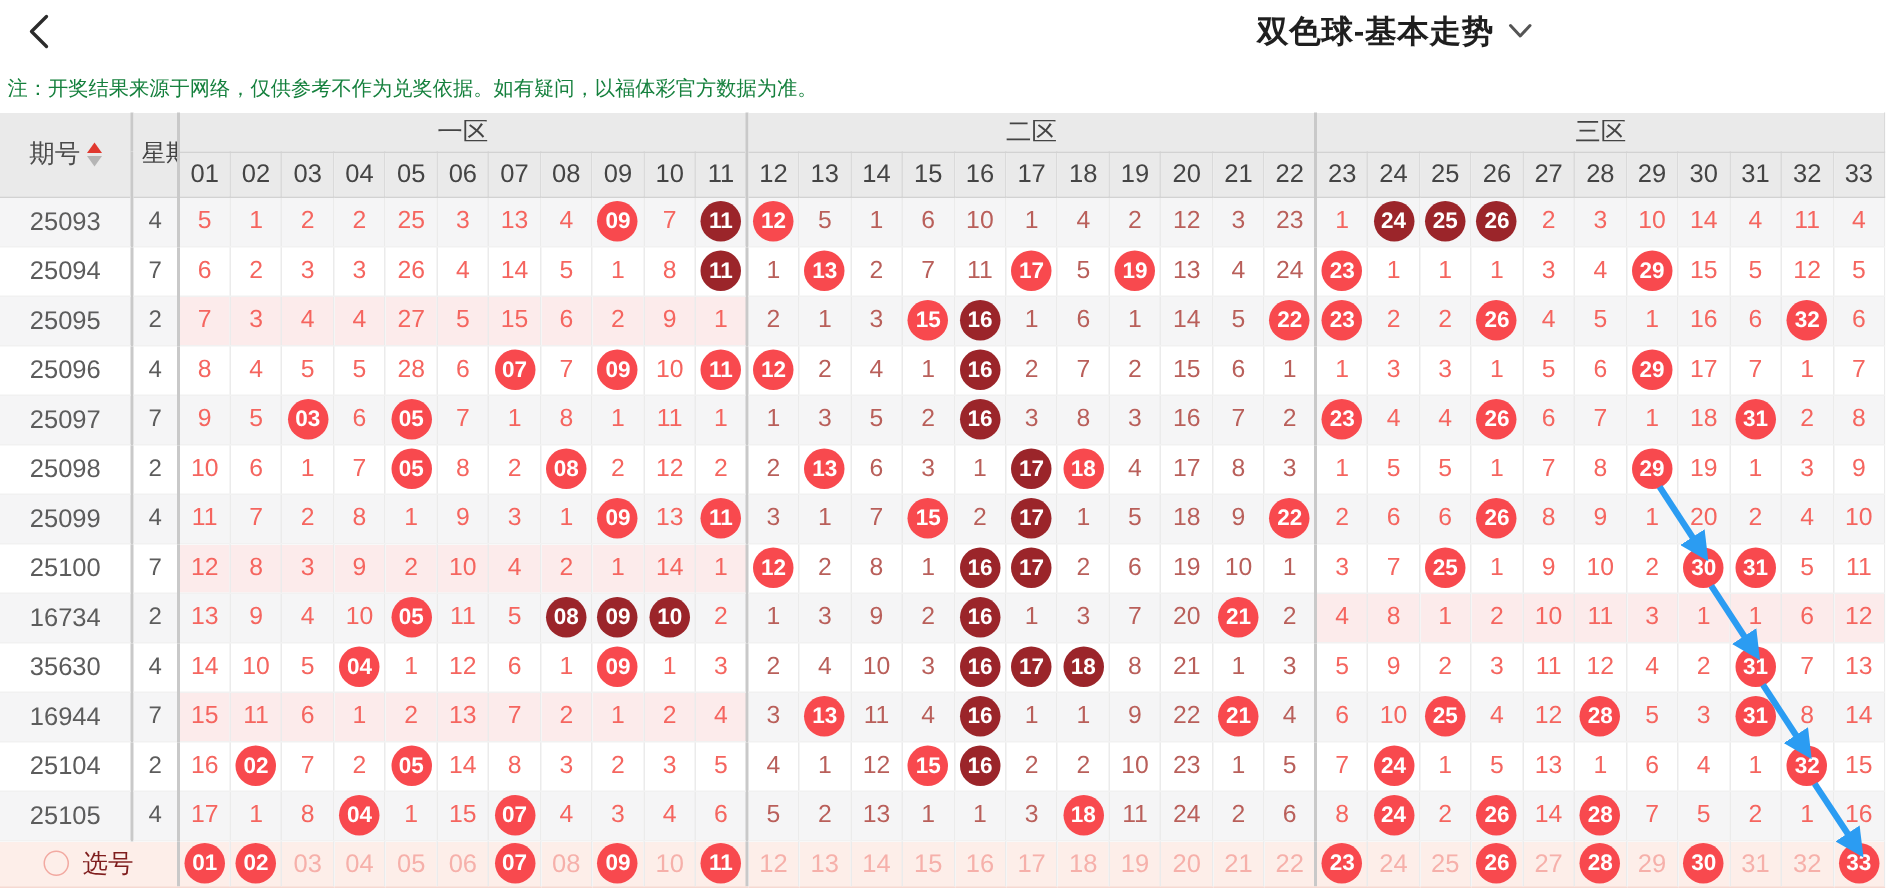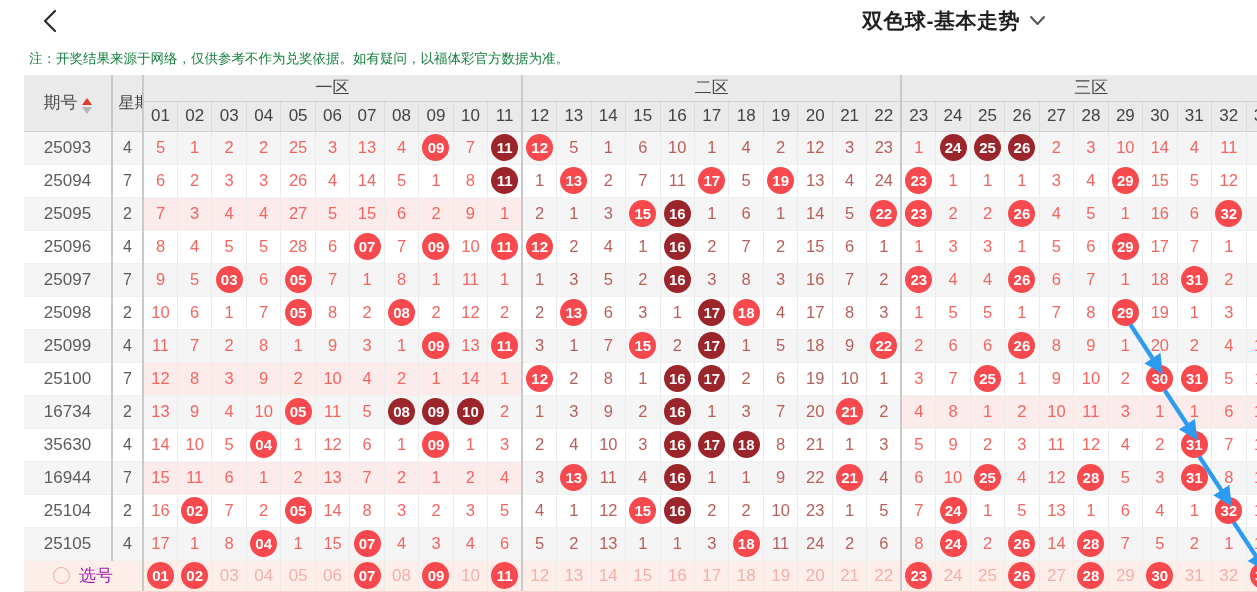--- a/index.html
+++ b/index.html
@@ -1,34 +1,34 @@
 <!DOCTYPE html>
 <html style="--ball: #f8494e; --ball-dark: #9b252a; --ztxt-bright: #f5655f; --ztxt-dark: #b95f5a; --sel-bg: #fdeee9; --sel-faded: #f6b0aa;"><head>
 <meta charset="utf-8">
 <style>
   * { margin:0; padding:0; box-sizing:border-box; }
   html,body { background:#fff; font-family:"Liberation Sans","DejaVu Sans",sans-serif; }
-  .screen { position:relative; width:1257px; height:592px; background:#fff; overflow:hidden;padding-left:24px; }
+  .screen { position:relative; width:1257px; height:592px; background:#fff; overflow:hidden; }
 
   .topbar { position:relative; height:48px; }
   .back-btn { position:absolute; left:14px; top:8px; width:26px; height:26px; cursor:pointer; }
   .title-wrap { position:absolute; left:838px; top:7px; display:flex; align-items:center; gap:9px; cursor:pointer; }
   .title-wrap .t { font-size:21px; font-weight:700; color:#1f1f1f; letter-spacing:0.5px; }
 
   .note { height:27px; line-height:22px; padding-left:5px; font-size:13.5px; color:#15803d; }
 
   .table-wrap { position:relative; width:1257px; }
   table { border-collapse:collapse; table-layout:fixed; width:1257px; }
   col.c-period { width:88px; } col.c-week { width:31px; }
   th, td { padding:0; text-align:center; overflow:hidden; white-space:nowrap; }
   thead tr.zrow { height:26px; } thead tr.nrow { height:30px; }
   thead th { background:#eaeaea; color:#444; font-weight:400; font-size:17px;
              border-right:1px solid #dadada; border-bottom:1px solid #d2d2d2; }
   th.corner { font-size:17px; color:#4a4a4a; }
-  .corner-inner { display:flex; align-items:flex-end; justify-content:center; gap:4px;font-family:Liberation Serif, serif; }
+  .corner-inner { display:flex; align-items:center; justify-content:center; gap:4px;font-family:Liberation Serif, serif; }
   .sorter { display:flex; flex-direction:column; gap:2px; }
   .tri-up { width:0; height:0; border-left:5px solid transparent; border-right:5px solid transparent; border-bottom:7px solid #e0382f; }
   .tri-dn { width:0; height:0; border-left:5px solid transparent; border-right:5px solid transparent; border-top:7px solid #b5b5b5; }
   th.weekh span { display:inline-block; width:18px; word-break:break-all; line-height:1.25; font-size:16px; }
 
   tbody td { border-right:1px solid #ebebeb; border-bottom:1px solid #f1f1f1; font-size:16.5px; height:33px; }
   tbody tr.alt td { background:#f5f5f6; }
   tbody tr td.pink { background:#fcebeb; }
   td.zb, th.zb { border-left:2px solid #c9c9c9; }
   td.pcell { color:#5c5c5c; font-size:17px;margin-top:24px; }
@@ -36,21 +36,21 @@
   td.z1, td.z3 { color:var(--ztxt-bright); }
   td.z2 { color:var(--ztxt-dark); }
   .ball { display:inline-flex; width:27px; height:27px; border-radius:50%; align-items:center; justify-content:center;
           background:var(--ball); color:#fff; font-size:15px; font-weight:700; vertical-align:middle; }
   .ball.dark { background:var(--ball-dark); }
 
   tr.select td { background:var(--sel-bg) !important; border-bottom:2px solid #f6d9d2; height:32px; }
   tr.select td.pale { color:var(--sel-faded); font-size:17px; }
   .sel-label-cell { display:flex; align-items:center; justify-content:center; gap:9px; }
   .radio { width:17px; height:17px; border-radius:50%; border:1.5px solid #f2a9a1; background:transparent; }
-  .sel-label { color:#a21caf; font-size:17px; }
+  .sel-label { color:#7f1d1d; font-size:17px; }
 
   #arrows { position:absolute; left:0; top:0; pointer-events:none; }
 </style>
 </head>
 <body>
 
 <div class="screen">
   <div class="topbar">
     <div class="back-btn">
       <svg width="26" height="26" viewBox="0 0 26 26">

